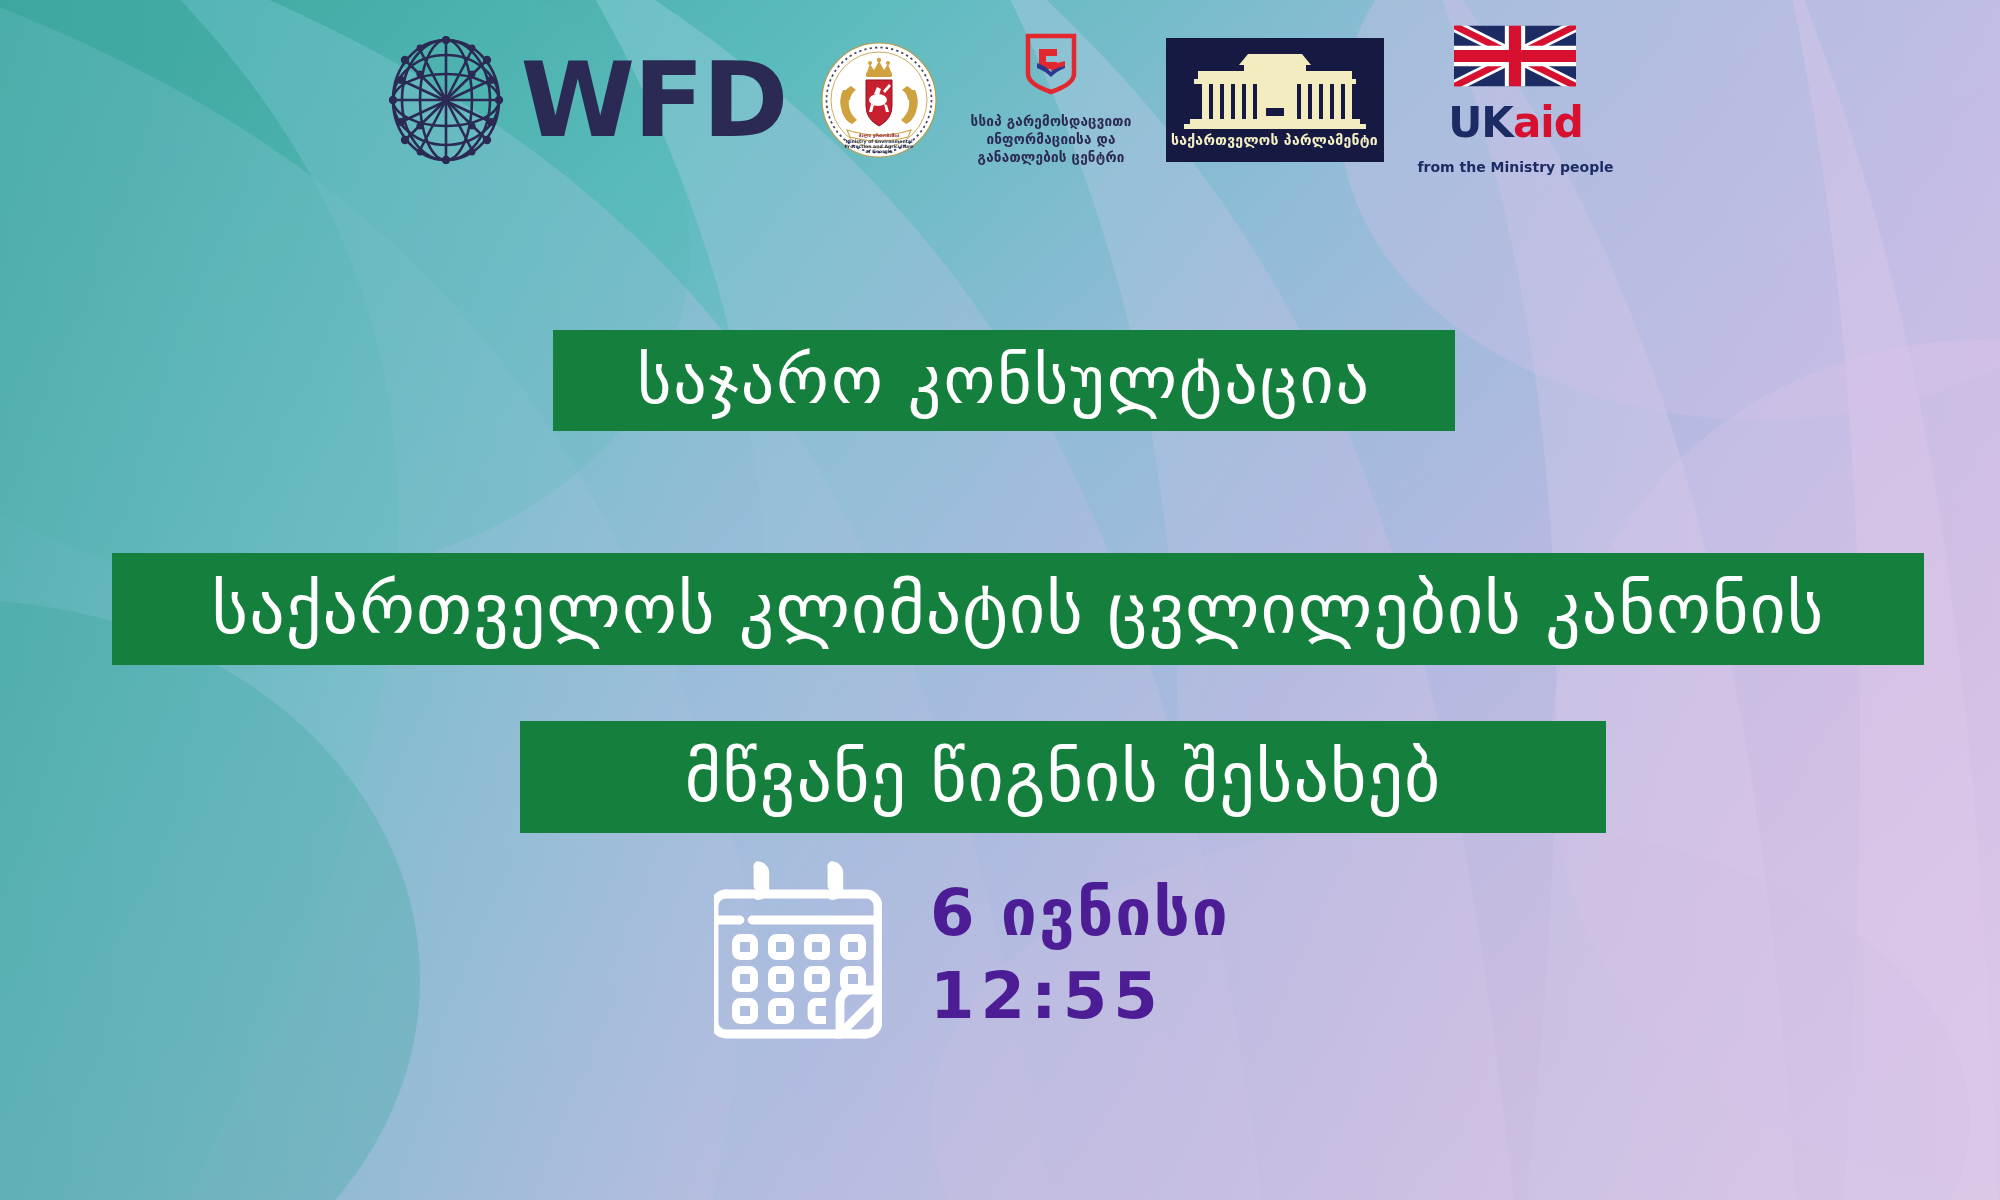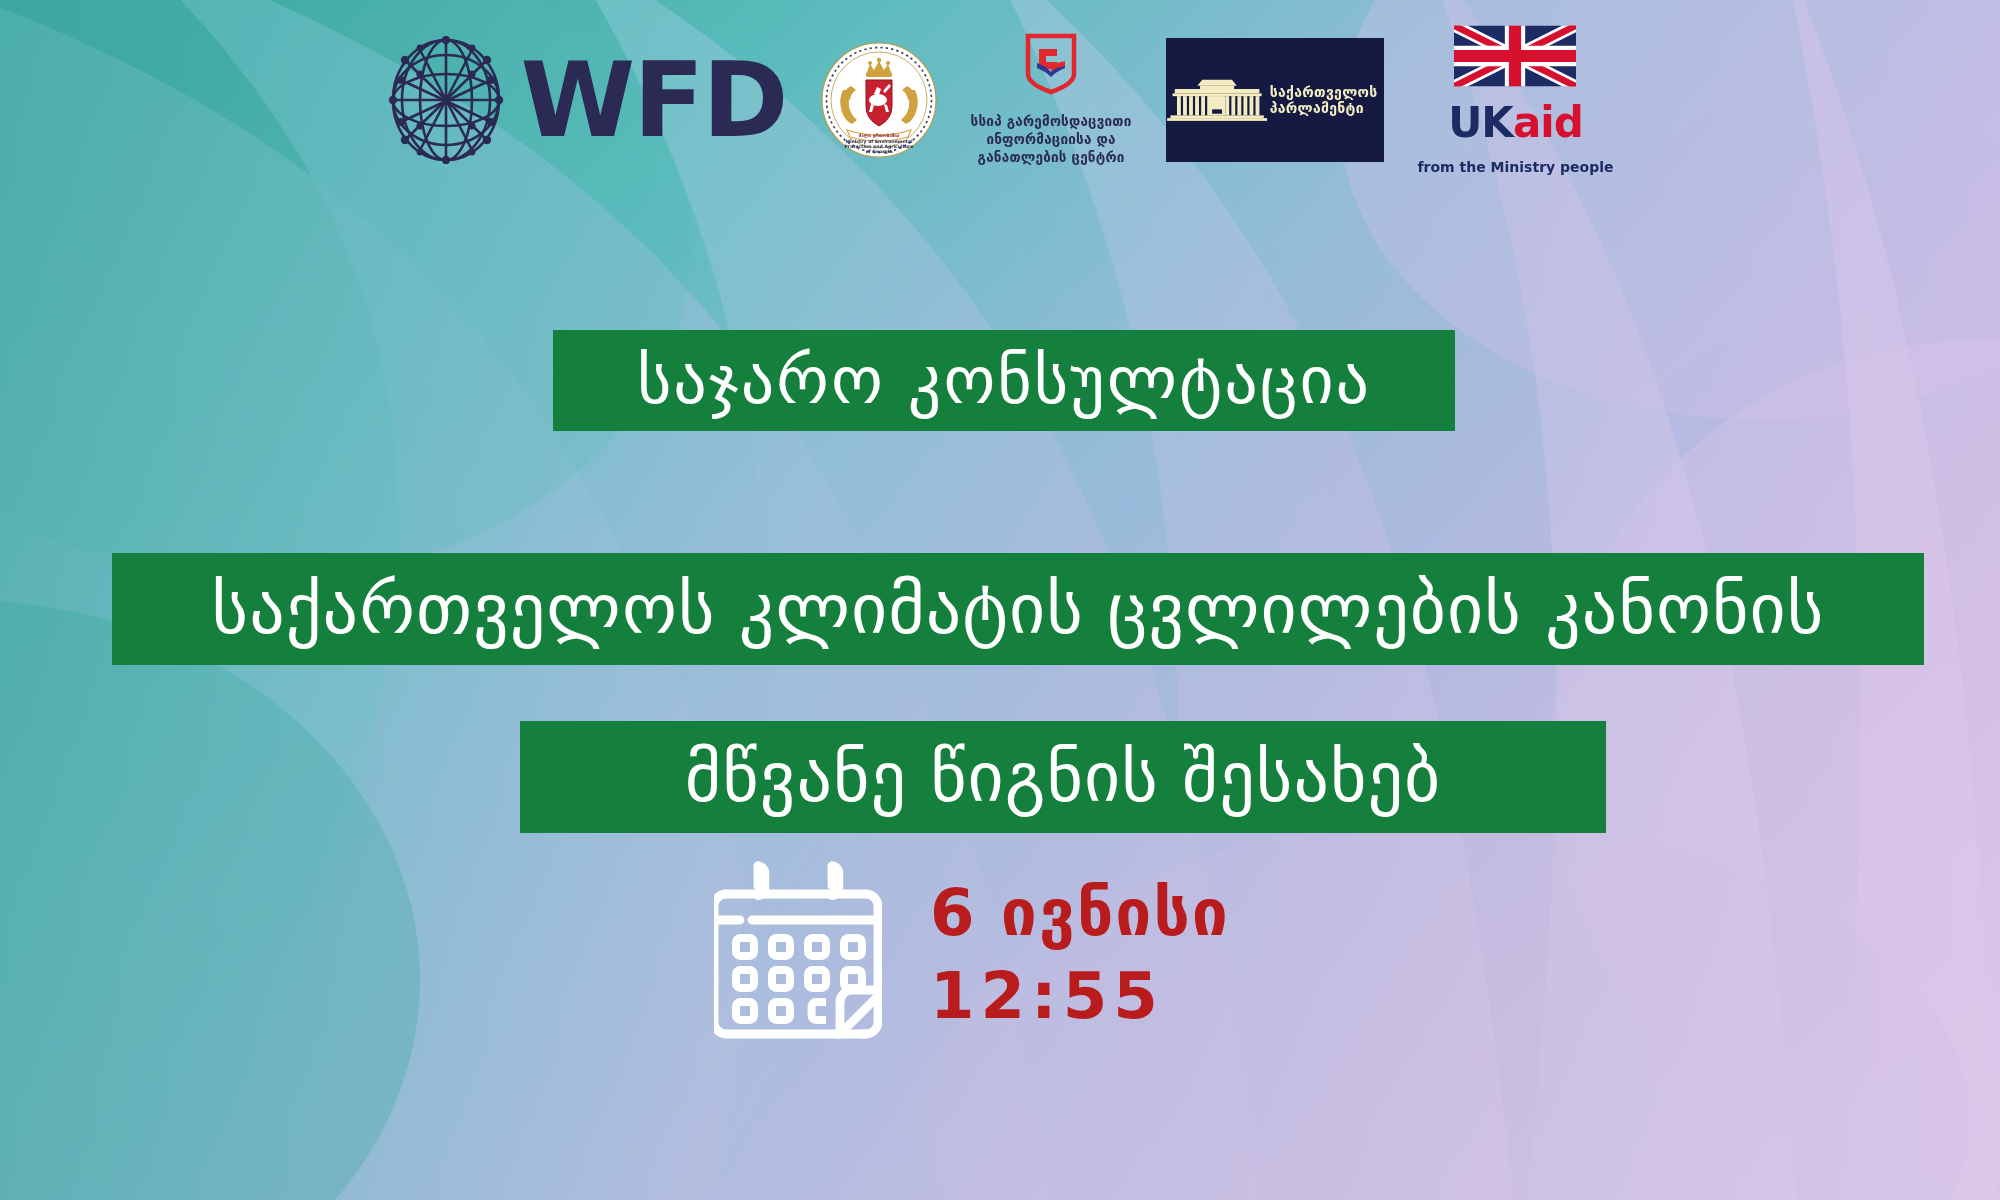--- a/index.html
+++ b/index.html
@@ -37,21 +37,21 @@
   .eic-mark { width:52px; height:62px; }
   .eic-text {
     font-size:13.5px; line-height:1.32; color:#2b2a55;
     text-align:center; font-weight:bold; letter-spacing:.2px;
     max-width:200px;
   }
 
   
   .parl {
     background:#161a43; width:218px; height:124px;
-    display:flex; flex-direction:row; align-items:center;
+    display:flex; flex-direction:column; align-items:center;
     justify-content:center; gap:2px;
   }
   .parl-cap { font-size:14px; color:#f5efc4; font-weight:bold; letter-spacing:.3px; }
 
   
   .ukaid { flex-direction:column; align-items:center; gap:16px; }
   .uk-flag { width:122px; height:62px; }
   .ukaid-word { font-size:42px; font-weight:bold; line-height:.95; letter-spacing:-1px; }
   .ukaid-word .uk { color:#1d2b64; }
   .ukaid-word .aid { color:#d6102e; }
@@ -69,21 +69,21 @@
   #banner-3 { left:520px;  top:721px; width:1086px;  height:112px; font-size:70px; letter-spacing:1px; }
 
   
   .datetime {
     position:absolute; left:714px; top:860px; z-index:4;
     display:flex; align-items:center; gap:48px;
   }
   .cal-icon { width:168px; height:190px; flex:none; }
   .dt-text {
     display:flex; flex-direction:column; gap:14px;
-    color:#b91c1c; font-weight:bold;
+    color:#4c1d95; font-weight:bold;
     font-family:"DejaVu Sans","Liberation Sans",sans-serif;
   }
   .dt-date { font-size:64px; line-height:1.08; letter-spacing:2px; }
   .dt-time { font-size:64px; line-height:1.08; letter-spacing:6px; }
 </style>
 </head>
 <body>
 
 <svg id="bg" viewBox="0 0 2000 1200" preserveAspectRatio="none" xmlns="http://www.w3.org/2000/svg">
   <defs>

